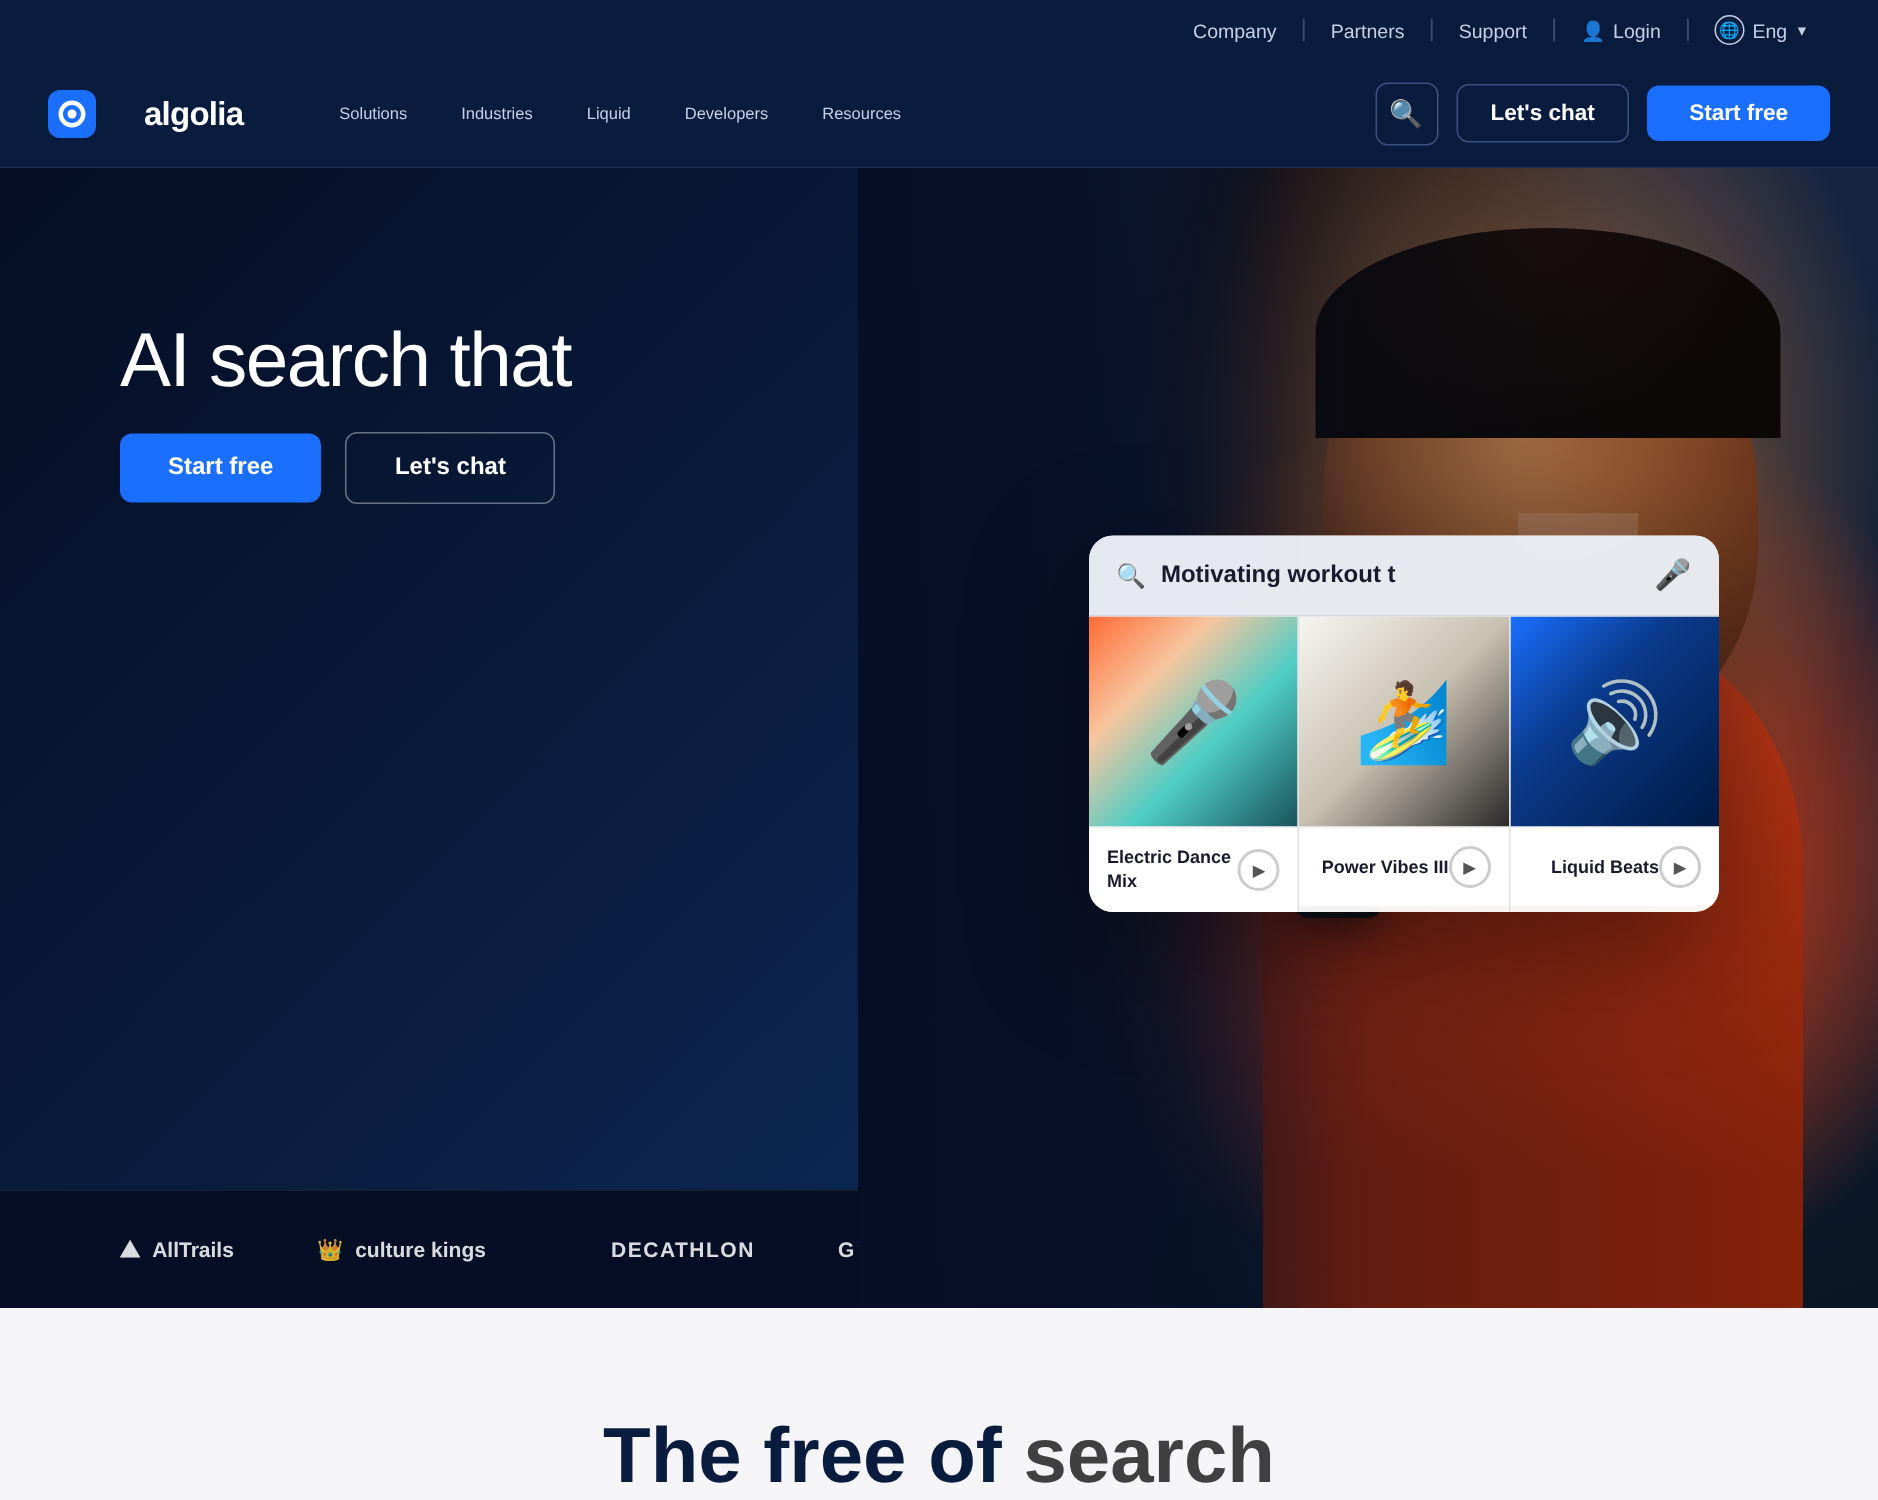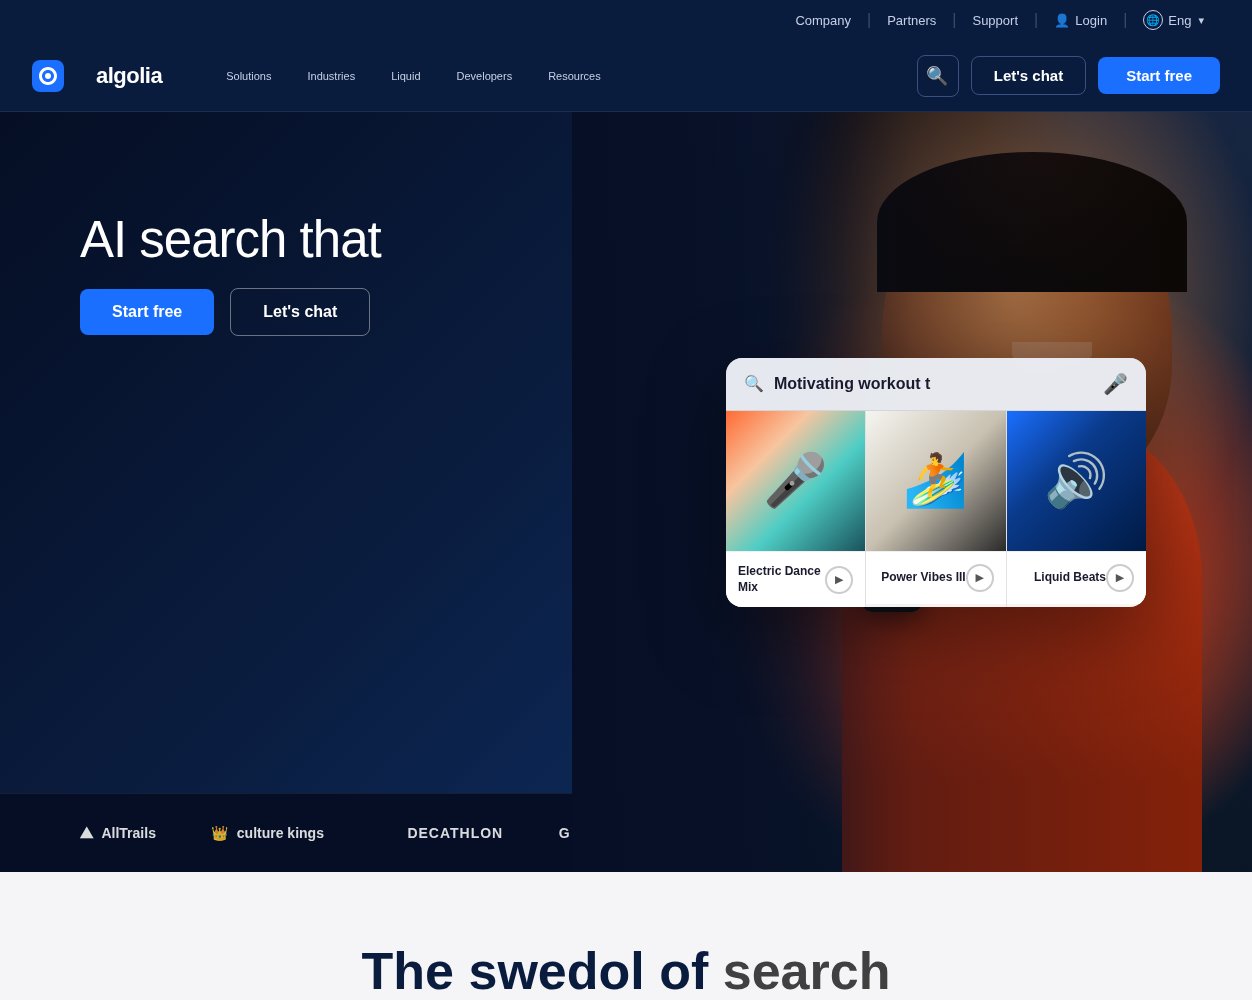--- a/index.html
+++ b/index.html
@@ -484,16 +484,16 @@
       <span>slack</span>
     </div>
     <div class="brand-item">
       <span style="font-weight:700; font-style:italic; letter-spacing:1px;">swedol</span>
     </div>
   </div>
 </section>
 
 <section class="bottom-section">
   <h2 class="bottom-title">
-    <span>The swedol of</span>
+    <span>The free of</span>
     <span class="highlight">search</span>
   </h2>
 </section>
 
 </body></html>

